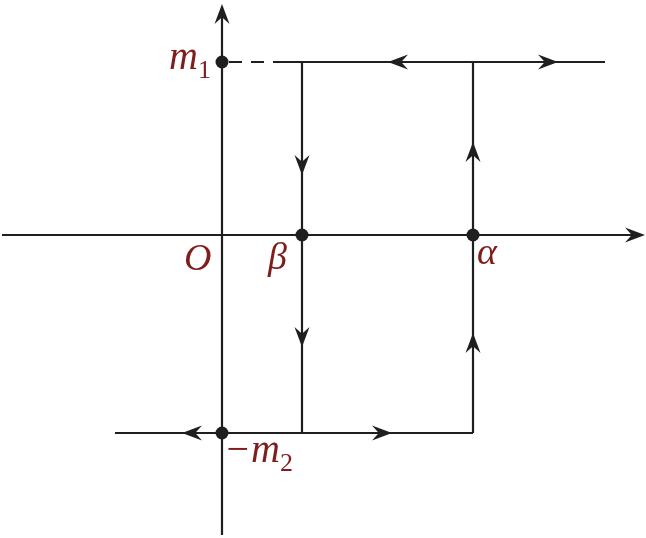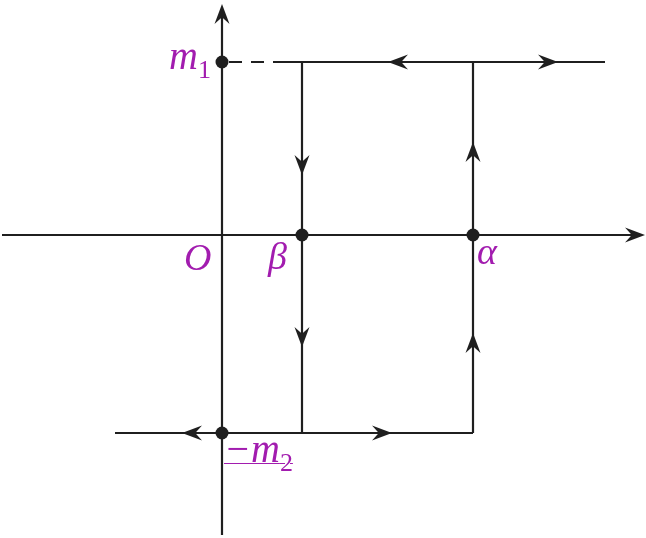--- a/index.html
+++ b/index.html
@@ -16,33 +16,33 @@
     overflow: hidden;
   }
   svg.diagram {
     position: absolute;
     left: 0;
     top: 0;
   }
   .lbl {
     position: absolute;
     font-style: italic;
-    color: #a21caf;
+    color: #7f1d1d;
     line-height: 1;
     white-space: nowrap;
     user-select: none;
   }
   .lbl .base { font-size: 40px; }
   .lbl .subscript {
     font-size: 26px;
     vertical-align: -9px;
     font-style: normal;
   }
   #label-m1       { left: 169px; top: 36px;  }
-  #label-minus-m2 { left: 224px; top: 429px; text-decoration: underline; }
+  #label-minus-m2 { left: 224px; top: 429px; }
   #label-origin   { left: 184px; top: 238px; font-size: 38px; }
   #label-beta     { left: 268px; top: 237px; font-size: 38px; }
   #label-alpha    { left: 477px; top: 232px; font-size: 38px; }
 </style>
 </head>
 <body>
 
 <div class="figure-wrap">
 
   <svg class="diagram" width="646" height="538" viewBox="0 0 646 538">

